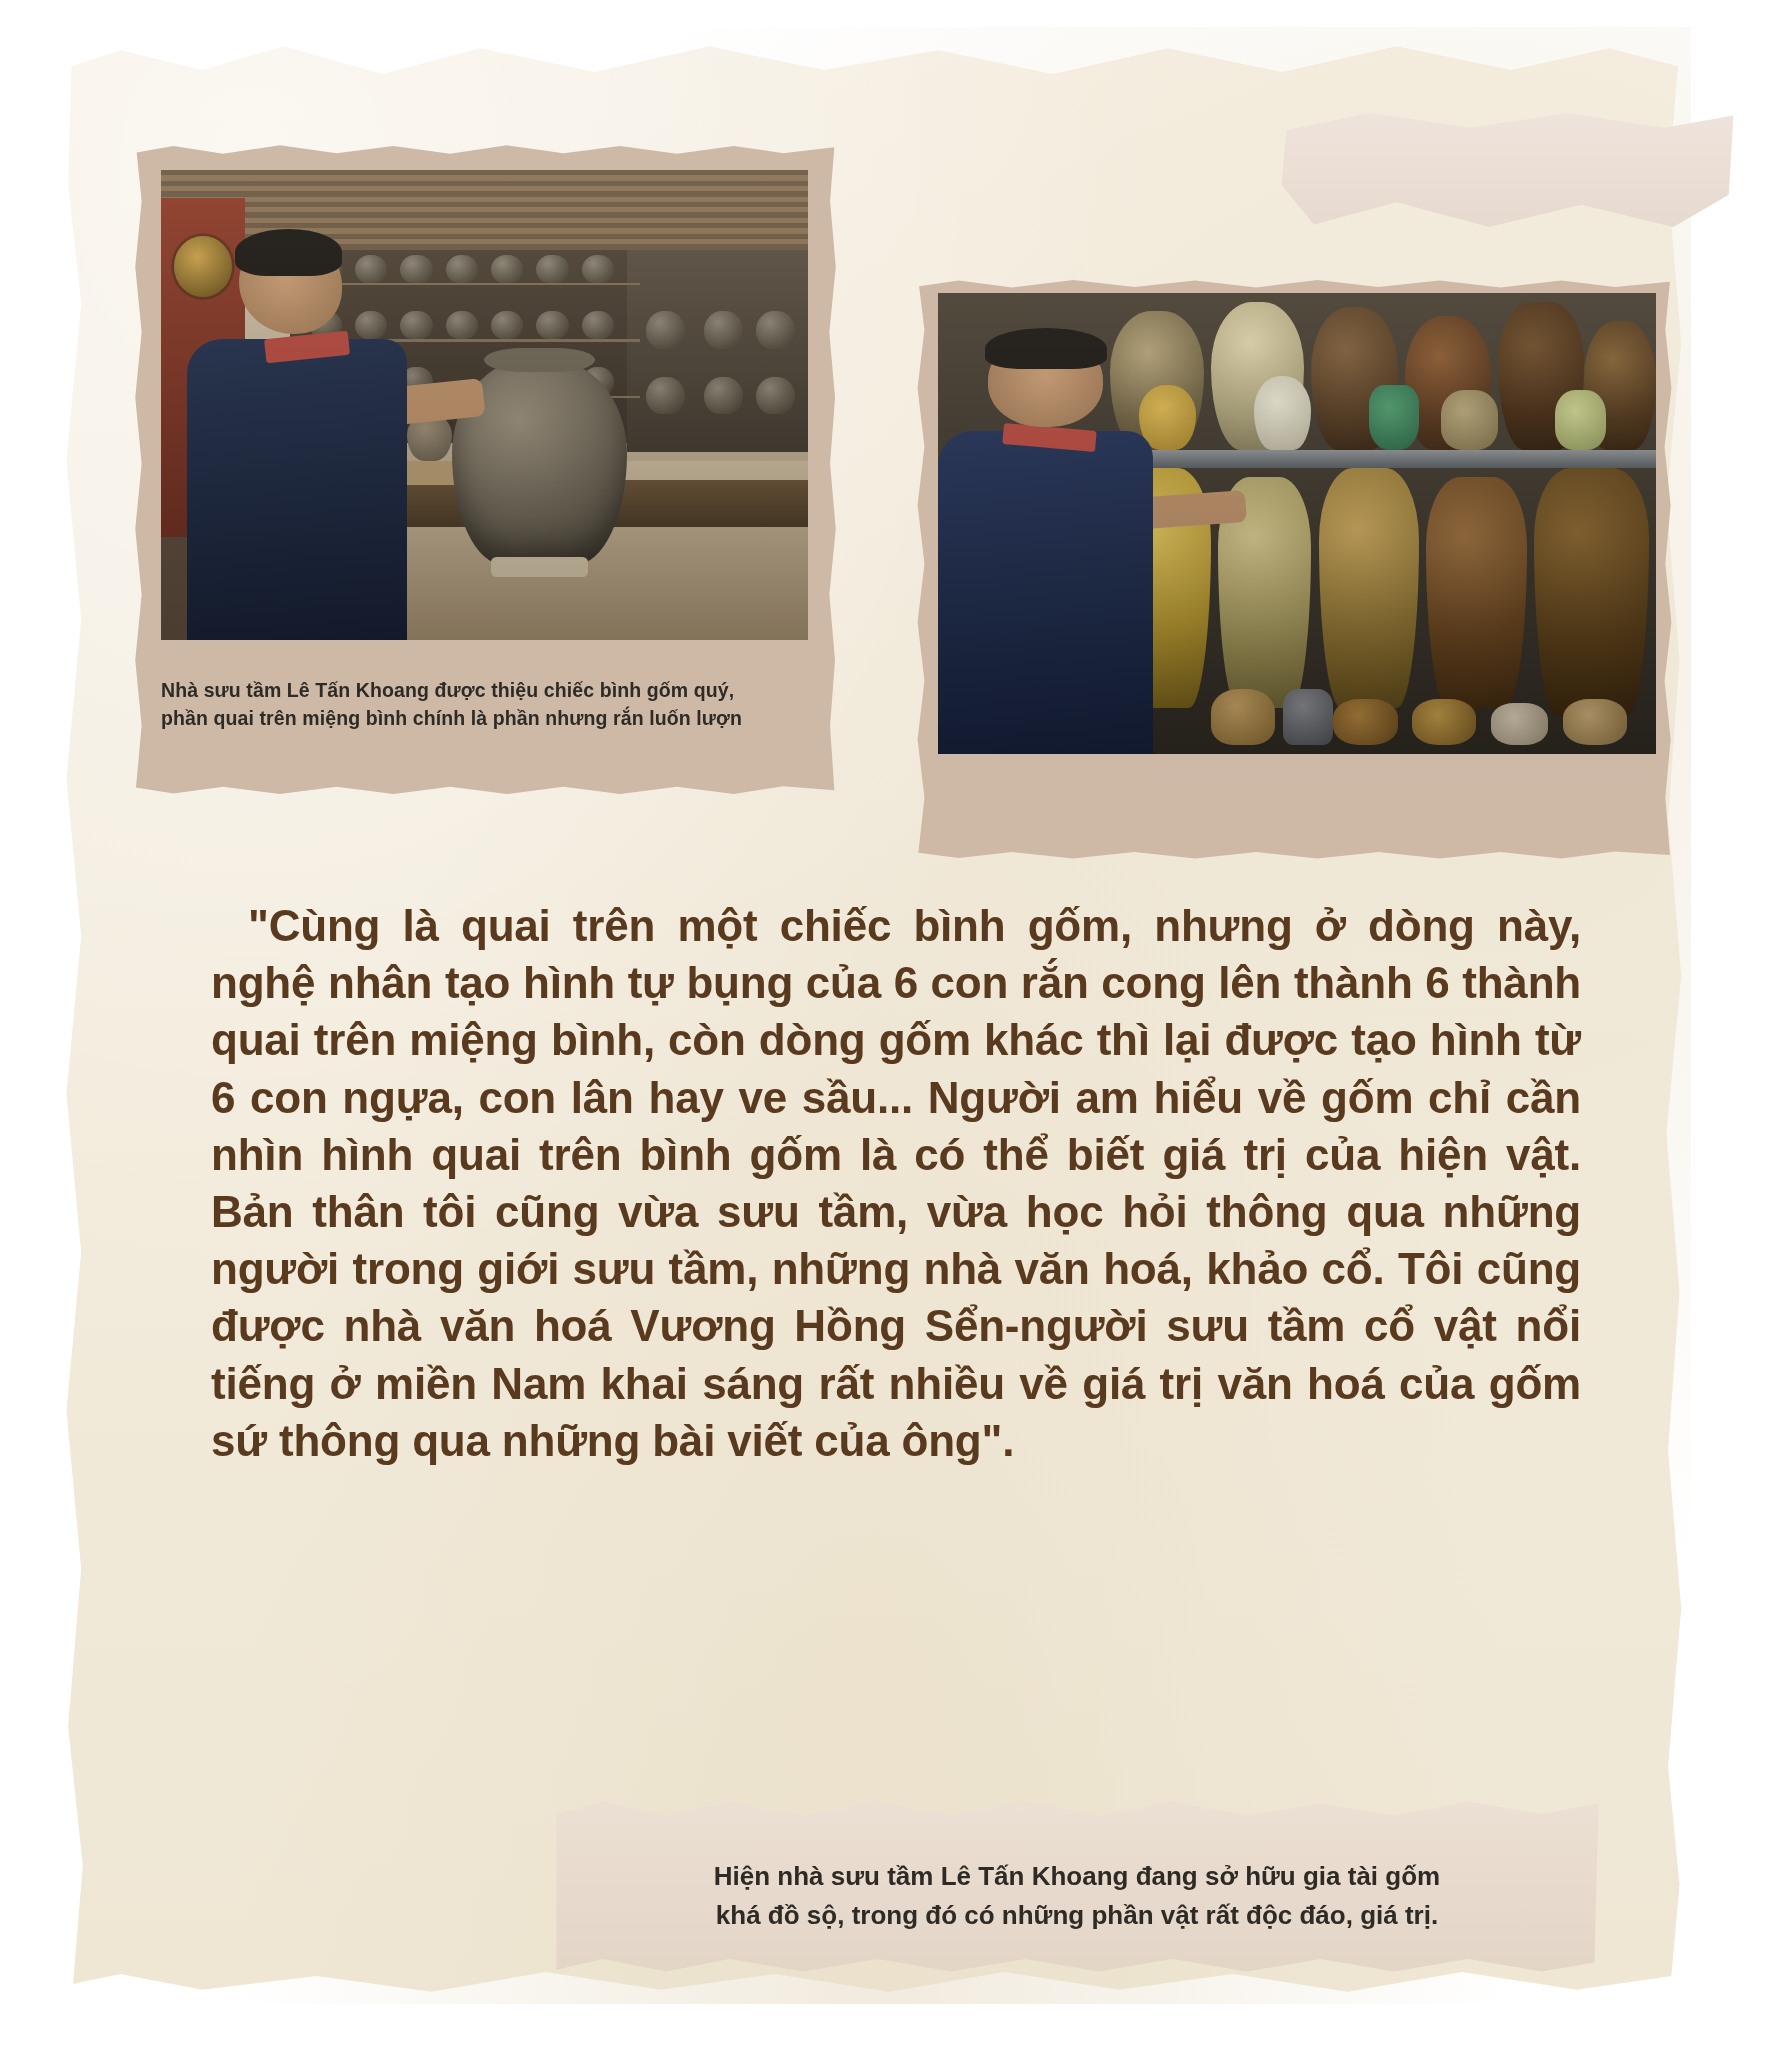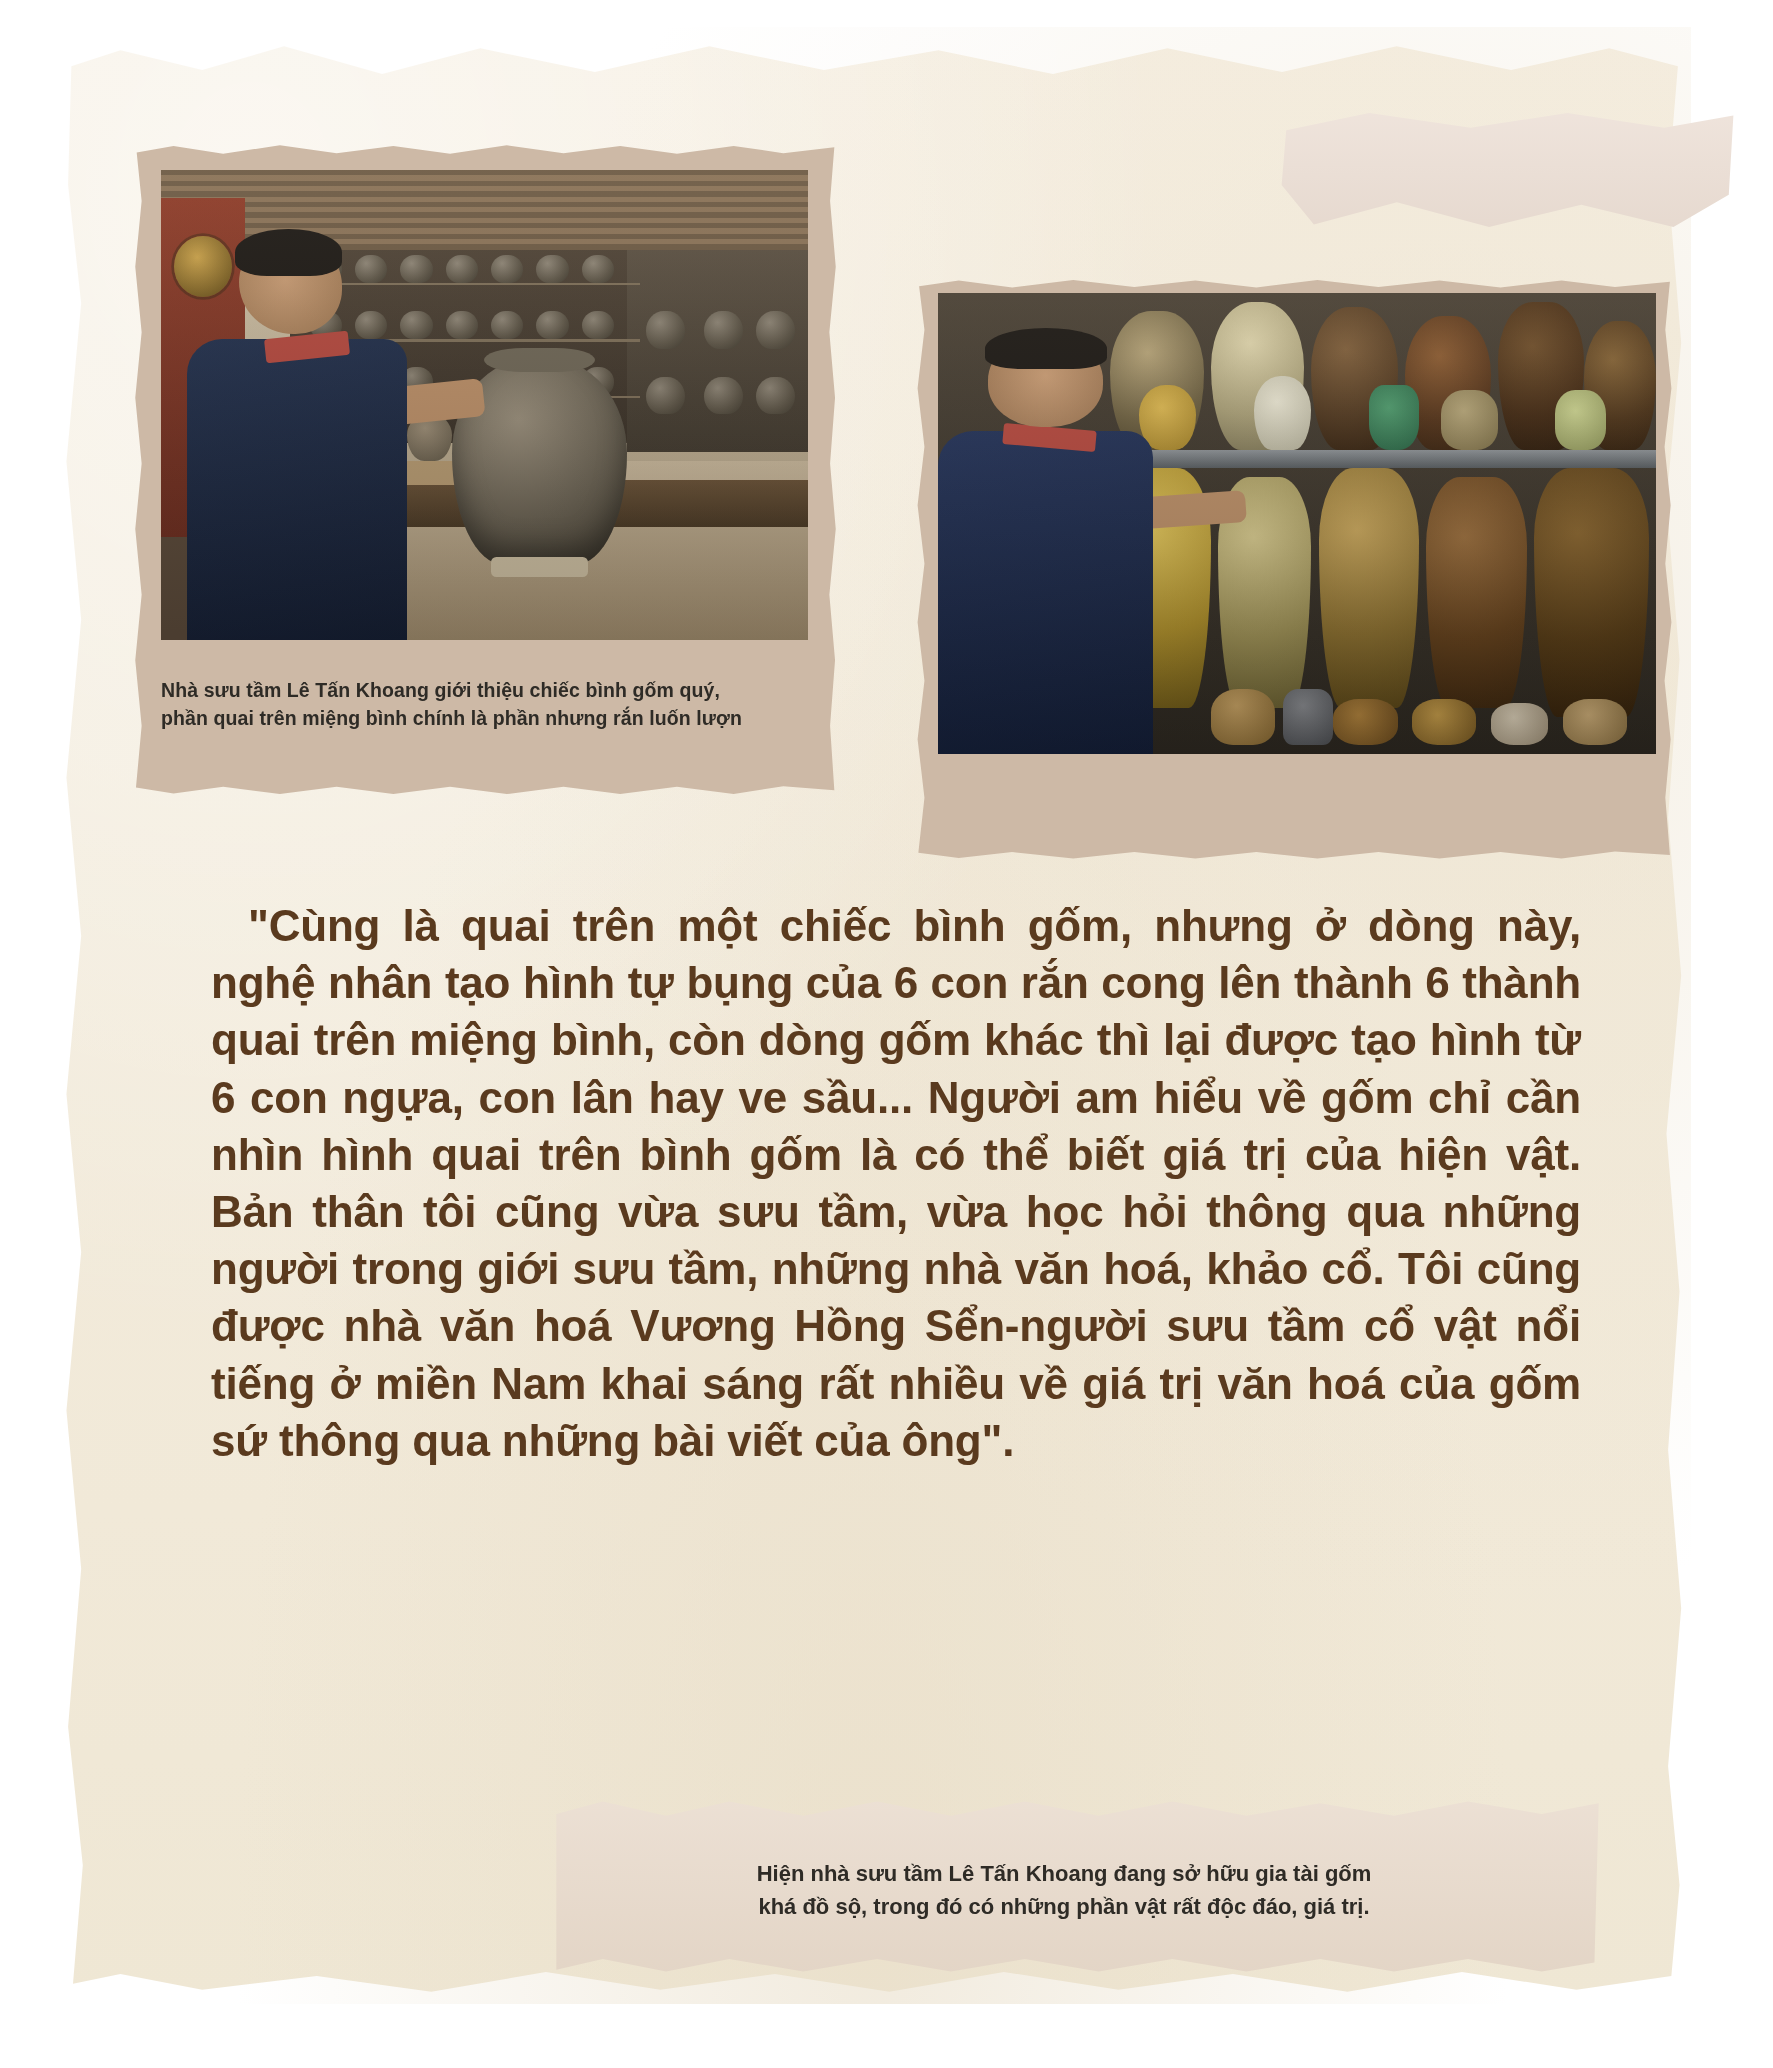--- a/index.html
+++ b/index.html
@@ -339,21 +339,21 @@
       <div class="p1-arm"></div>
       <div class="p1-person-shirt"></div>
       <div class="p1-collar"></div>
       <div class="p1-head"></div>
       <div class="p1-hair"></div>
       <div style="position:absolute;left:0;top:0;width:100%;height:100%;
                   background:linear-gradient(180deg,rgba(255,250,235,.06),rgba(0,0,0,.18));"></div>
     </div>
   </div>
   <div class="caption" style="left:161px; top:676px; width:638px; font-size:19.5px;">
-    <div>Nhà sưu tầm Lê Tấn Khoang giới thiệu chiếc bình gốm quý,</div>
+    <div>Nhà sưu tầm Lê Tấn Khoang được thiệu chiếc bình gốm quý,</div>
     <div>phần quai trên miệng bình chính là phần nhưng rắn luốn lượn</div>
   </div>
 
   <div class="photo-card torn" style="left:913px; top:277px; width:763px; height:585px;">
   </div>
   <div class="photo-frame" style="left:938px; top:293px; width:718px; height:461px;">
     <div class="scene">
       <div class="p2-bg"></div>
 
       <div style="position:absolute;left:24%;top:4%;width:13%;height:30%;
@@ -432,19 +432,19 @@
       <div style="position:absolute;left:0;top:0;width:100%;height:100%;
                   background:linear-gradient(180deg,rgba(255,250,235,.05),rgba(0,0,0,.22));"></div>
     </div>
   </div>
   <div class="caption" style="left:940px; top:787px; width:709px; font-size:19.5px; text-align:center;">
   </div>
 
   <div id="quote">"Cùng là quai trên một chiếc bình gốm, nhưng ở dòng này, nghệ nhân tạo hình tự bụng của 6 con rắn cong lên thành 6 thành quai trên miệng bình, còn dòng gốm khác thì lại được tạo hình từ 6 con ngựa, con lân hay ve sầu... Người am hiểu về gốm chỉ cần nhìn hình quai trên bình gốm là có thể biết giá trị của hiện vật. Bản thân tôi cũng vừa sưu tầm, vừa học hỏi thông qua những người trong giới sưu tầm, những nhà văn hoá, khảo cổ. Tôi cũng được nhà văn hoá Vương Hồng Sển-người sưu tầm cổ vật nổi tiếng ở miền Nam khai sáng rất nhiều về giá trị văn hoá của gốm sứ thông qua những bài viết của ông".</div>
 
   <div class="strip torn" style="left:550px; top:1798px; width:1055px; height:177px;"></div>
-  <div class="strip-text" style="left:554px; top:1857px; width:1020px; font-size:22px;">
+  <div class="strip-text" style="left:567px; top:1857px; width:1020px; font-size:26px;">
     <div>Hiện nhà sưu tầm Lê Tấn Khoang đang sở hữu gia tài gốm</div>
     <div>khá đồ sộ, trong đó có những phần vật rất độc đáo, giá trị.</div>
   </div>
 
 </div>
 
 
 </body></html>

